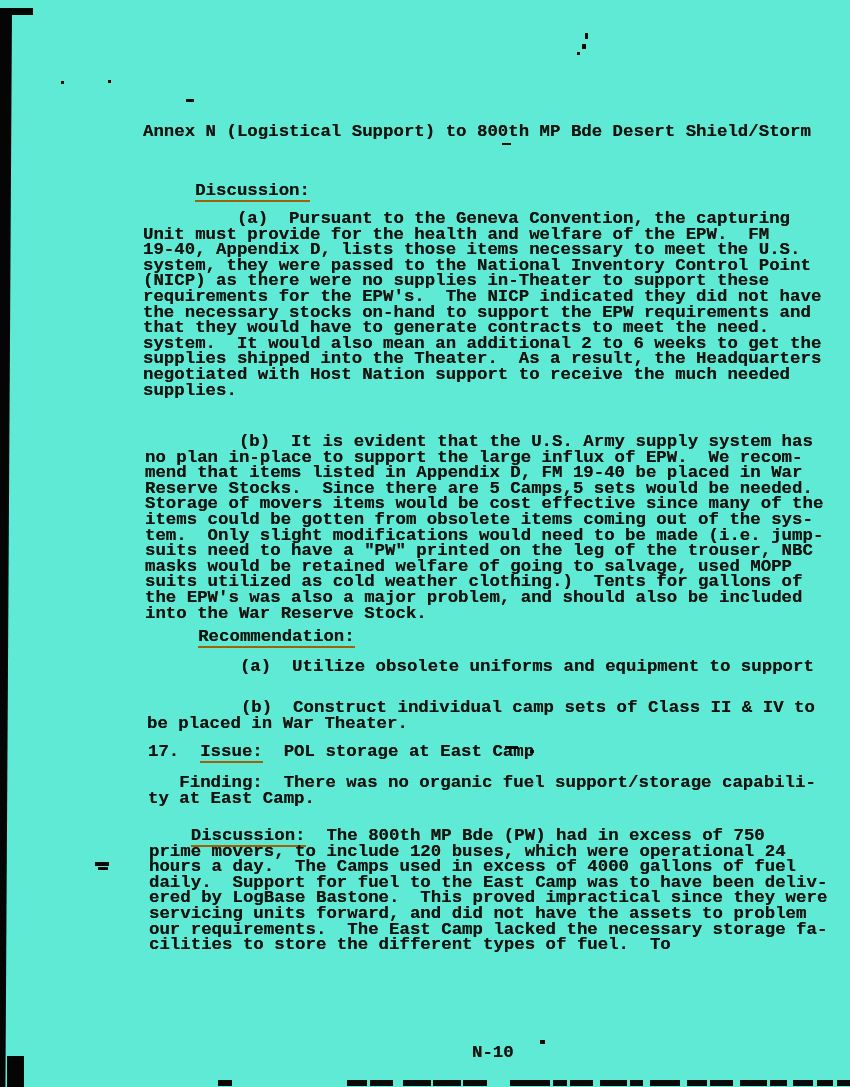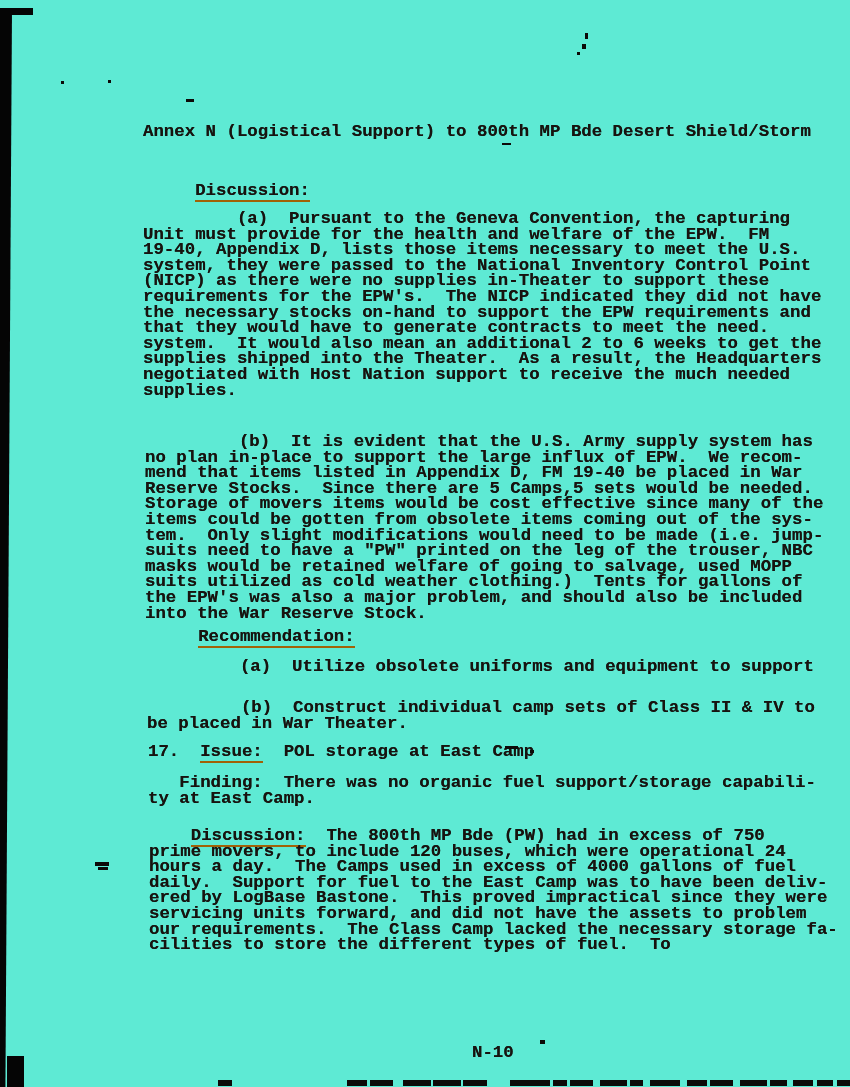--- a/index.html
+++ b/index.html
@@ -87,21 +87,21 @@
         <div class="ln"><span>   Finding:  There was no organic fuel support/storage capabili-</span></div>
         <div class="ln"><span>ty at East Camp.</span></div>
       </div>
       <div class="block" style="left: 149px; top: 820px; margin-top: 8px;">
         <div class="ln"><span>    </span><span class="u">Discussion:</span><span>  The 800th MP Bde (PW) had in excess of 750</span></div>
         <div class="ln"><span>prime movers, to include 120 buses, which were operational 24</span></div>
         <div class="ln"><span>hours a day.  The Camps used in excess of 4000 gallons of fuel</span></div>
         <div class="ln"><span>daily.  Support for fuel to the East Camp was to have been deliv-</span></div>
         <div class="ln"><span>ered by LogBase Bastone.  This proved impractical since they were</span></div>
         <div class="ln"><span>servicing units forward, and did not have the assets to problem</span></div>
-        <div class="ln"><span>our requirements.  The Class Camp lacked the necessary storage fa-</span></div>
+        <div class="ln"><span>our requirements.  The East Camp lacked the necessary storage fa-</span></div>
         <div class="ln"><span>cilities to store the different types of fuel.  To</span></div>
       </div>
       <div class="block" style="left: 472px; top: 1010px; margin-top: 35px;">
         <div class="ln"><span>N-10</span></div>
       </div>
     </div>
   <div id="artifacts">
     <div class="edge-bar"></div>
     <div class="edge-stub"></div>
     <div class="edge-blob"></div>

